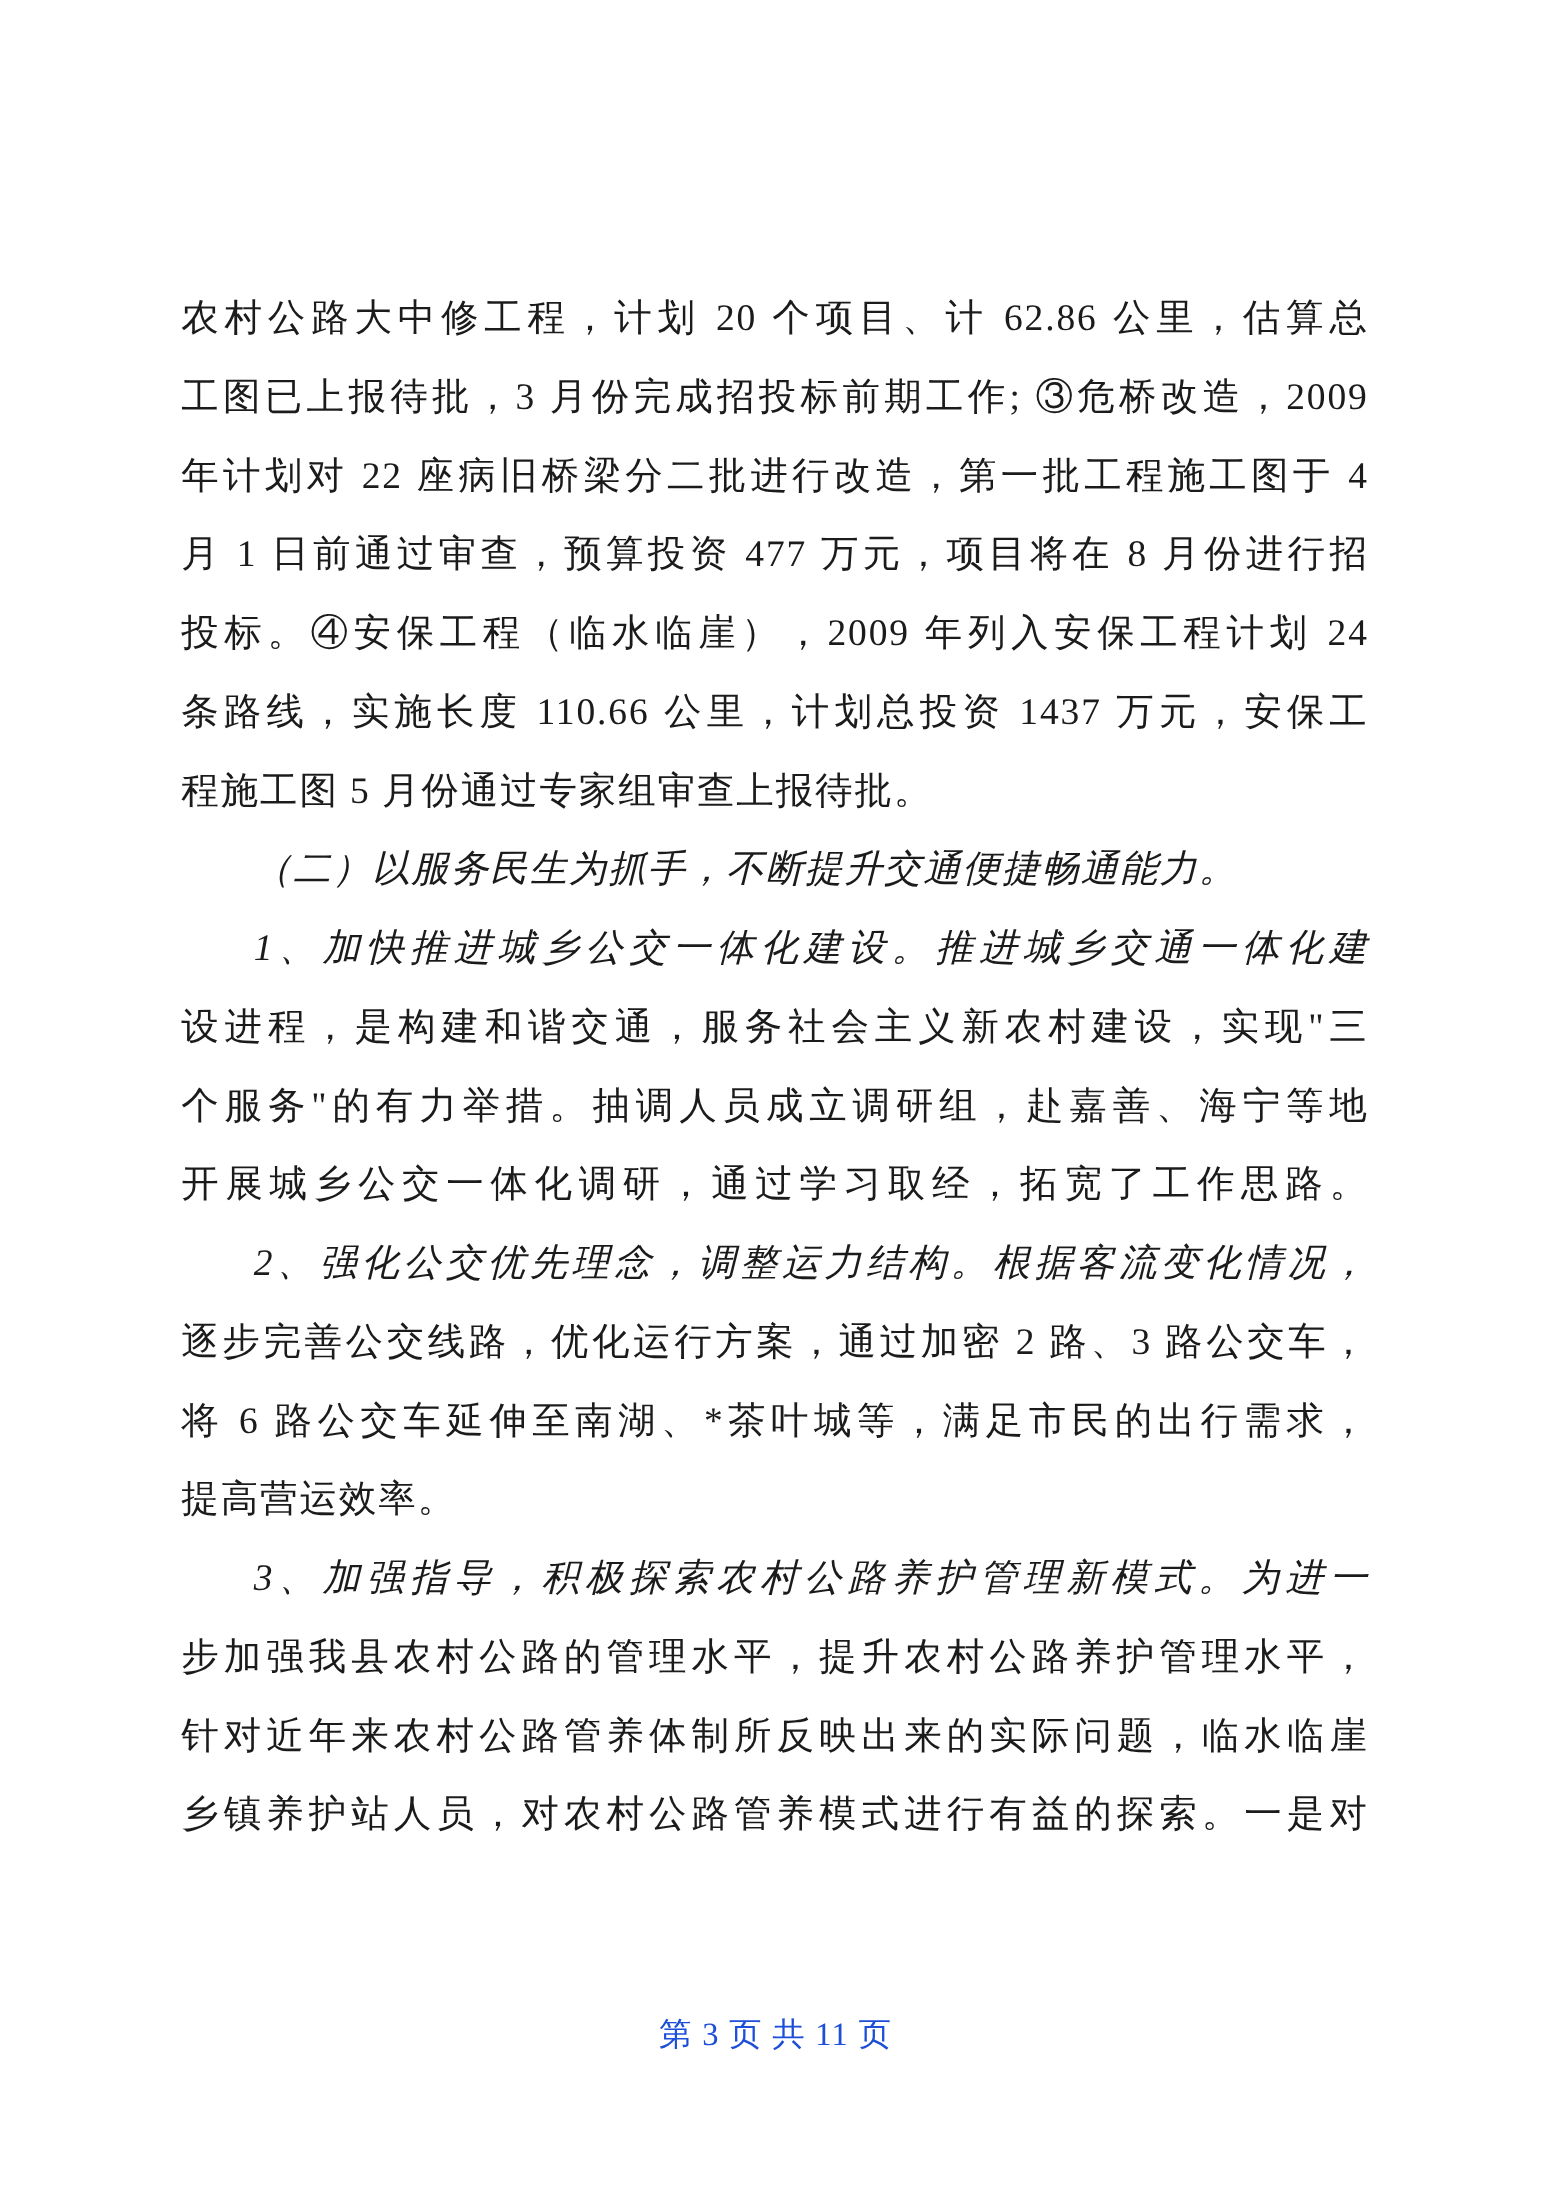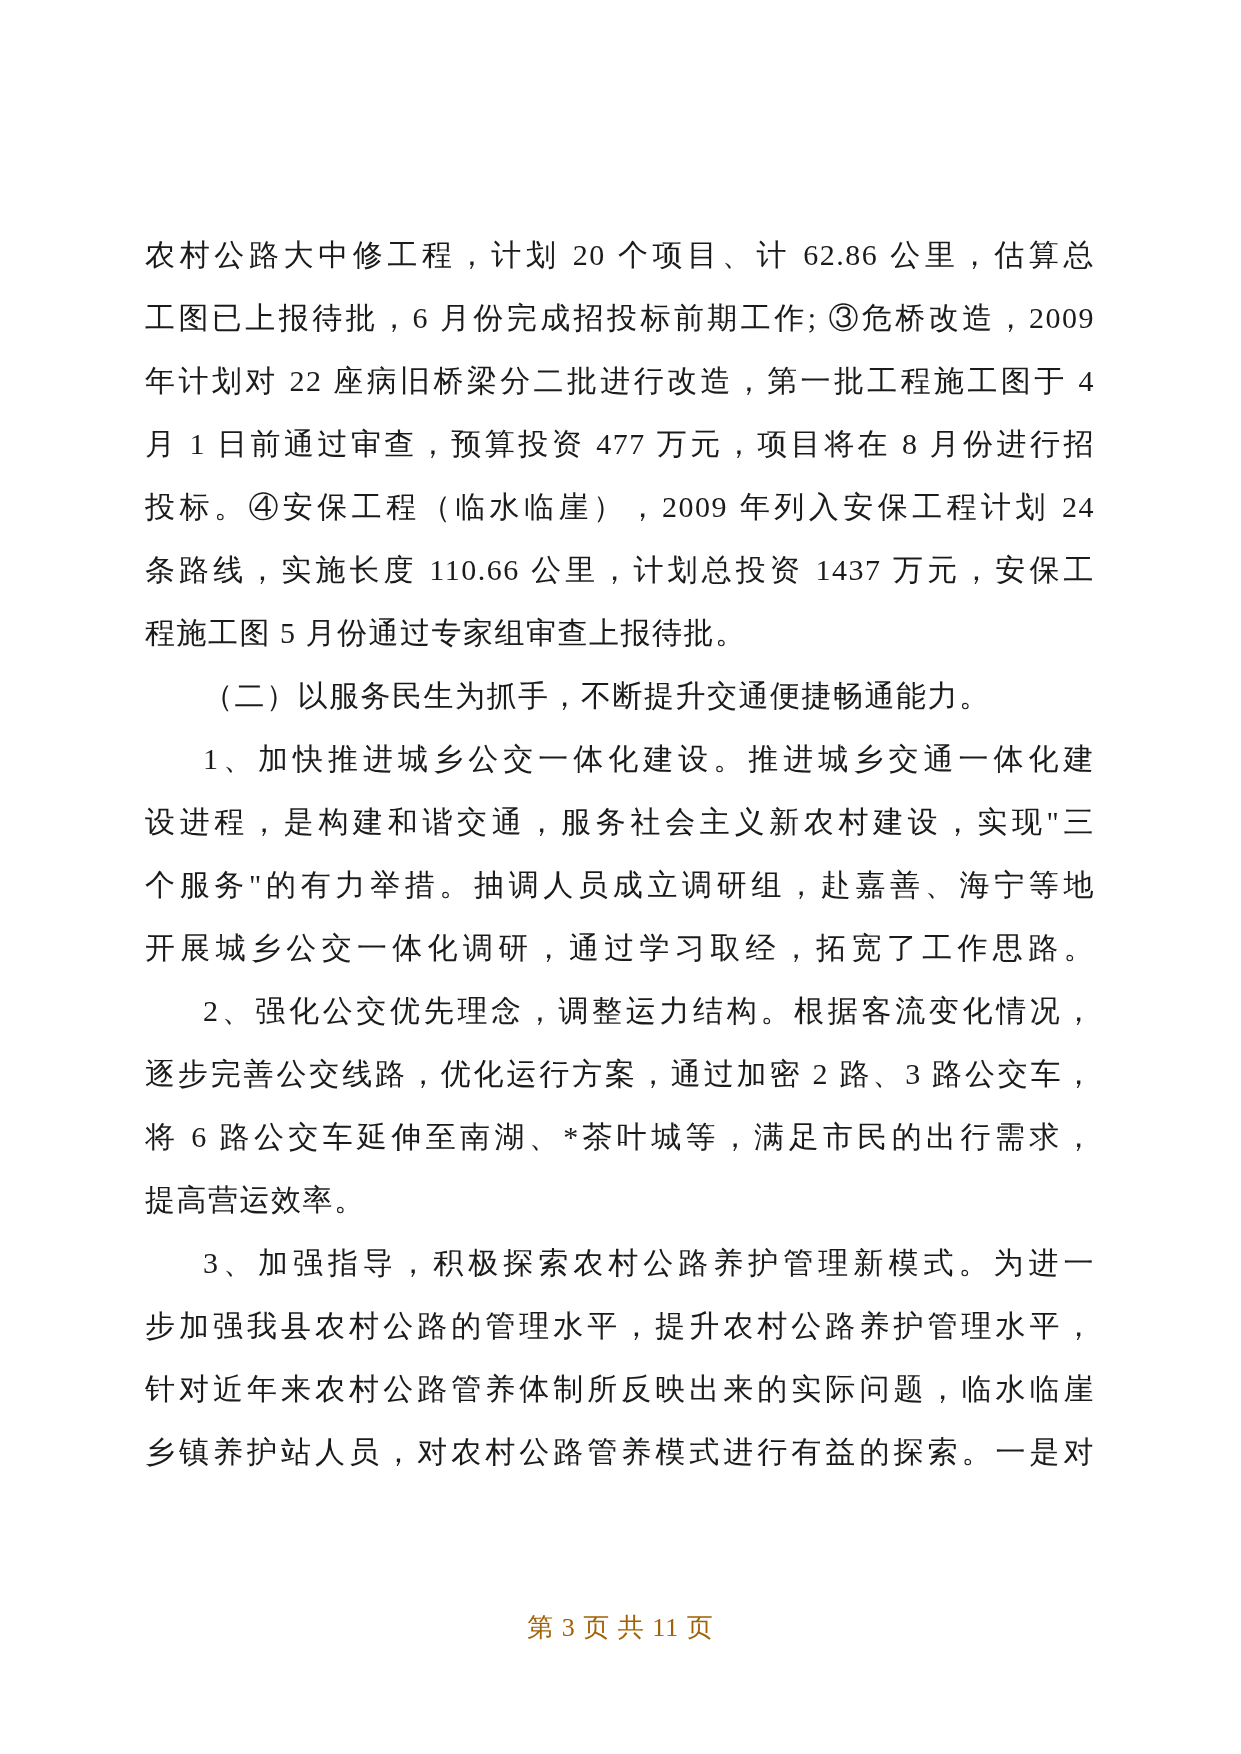--- a/index.html
+++ b/index.html
@@ -31,41 +31,42 @@
     text-align-last: justify;
     text-justify: inter-character;
     white-space: pre-wrap;
   }
   .line.short {
     text-align: right;
     text-align-last: left;
   }
   .line.indent {
     text-indent: 58px;
+    font-style: italic;
   }
   .footer {
     position: absolute;
     left: 0;
     right: 0;
     top: 1608px;
     height: 40px;
     line-height: 40px;
     text-align: center;
     font-size: 26px;
     letter-spacing: 1px;
-    color: #a16207;
+    color: #1d4ed8;
   }
 </style>
 </head>
 <body>
 
 <div class="page">
   <div class="content">
     <div class="line">农村公路大中修工程，计划 20 个项目、计 62.86 公里，估算总</div>
-    <div class="line">工图已上报待批，6 月份完成招投标前期工作; ③危桥改造，2009</div>
+    <div class="line">工图已上报待批，3 月份完成招投标前期工作; ③危桥改造，2009</div>
     <div class="line">年计划对 22 座病旧桥梁分二批进行改造，第一批工程施工图于 4</div>
     <div class="line">月 1 日前通过审查，预算投资 477 万元，项目将在 8 月份进行招</div>
     <div class="line">投标。④安保工程（临水临崖），2009 年列入安保工程计划 24</div>
     <div class="line">条路线，实施长度 110.66 公里，计划总投资 1437 万元，安保工</div>
     <div class="line short">程施工图 5 月份通过专家组审查上报待批。</div>
     <div class="line short indent">（二）以服务民生为抓手，不断提升交通便捷畅通能力。</div>
     <div class="line indent">1、加快推进城乡公交一体化建设。推进城乡交通一体化建</div>
     <div class="line">设进程，是构建和谐交通，服务社会主义新农村建设，实现"三</div>
     <div class="line">个服务"的有力举措。抽调人员成立调研组，赴嘉善、海宁等地</div>
     <div class="line">开展城乡公交一体化调研，通过学习取经，拓宽了工作思路。</div>

